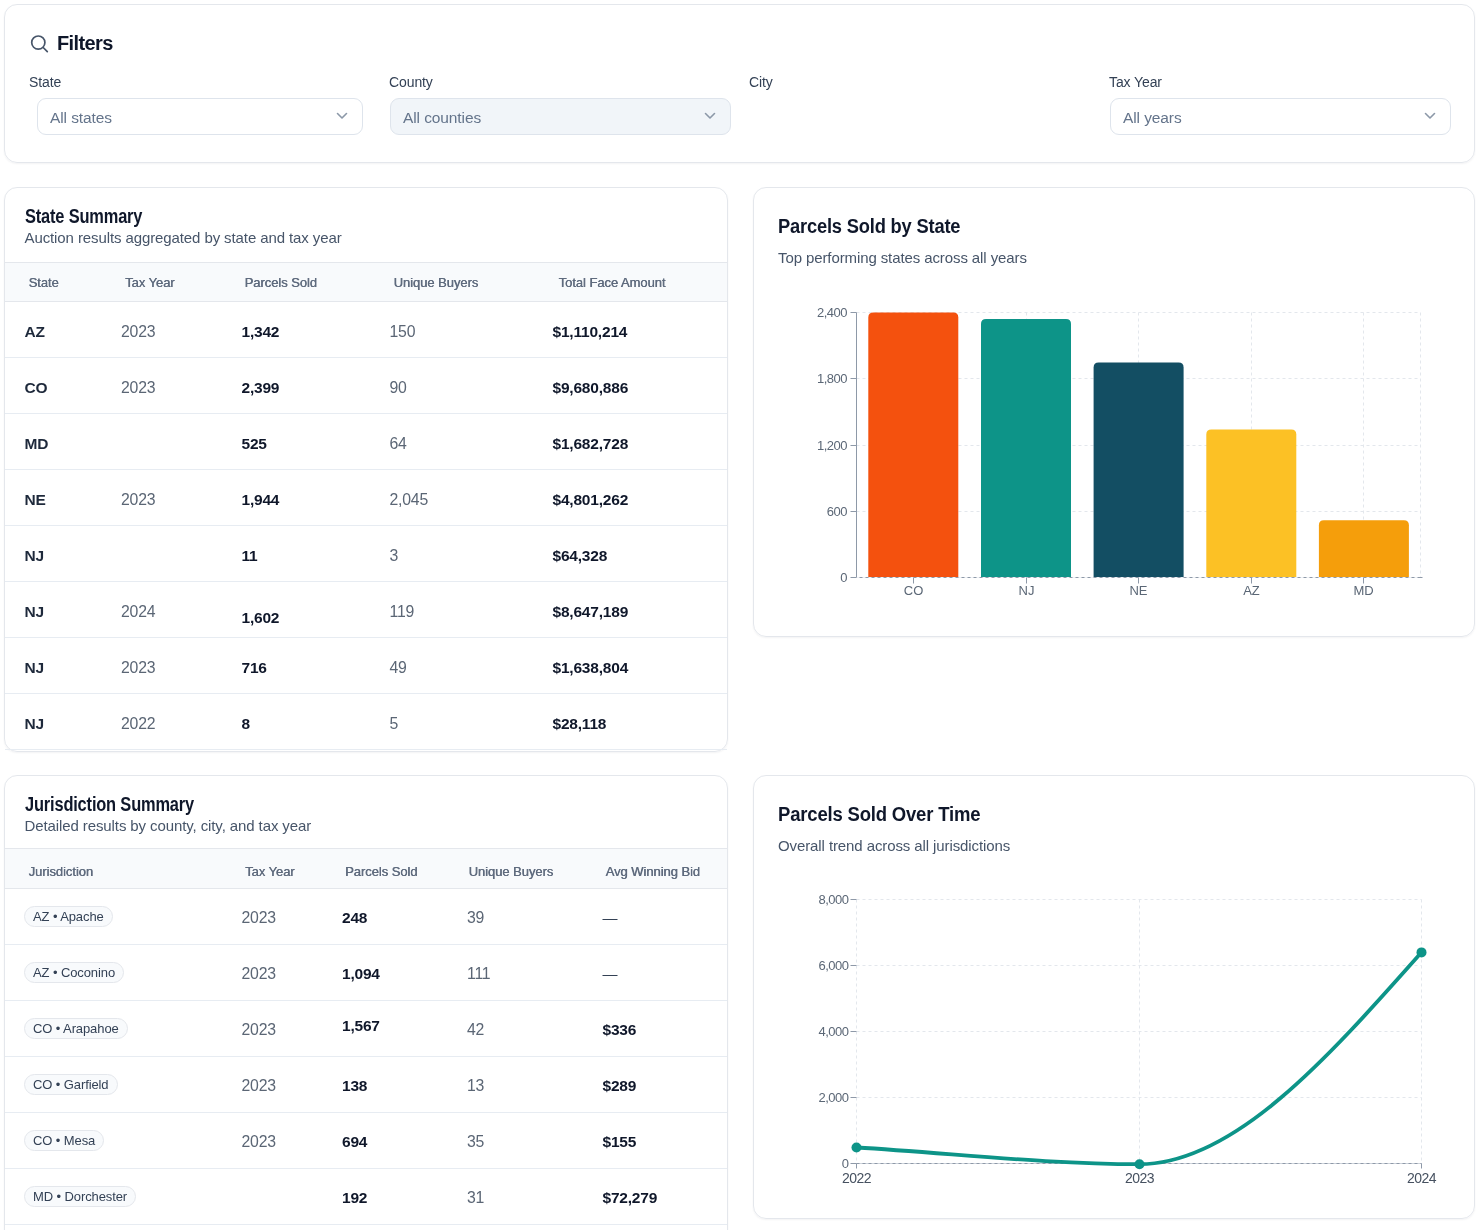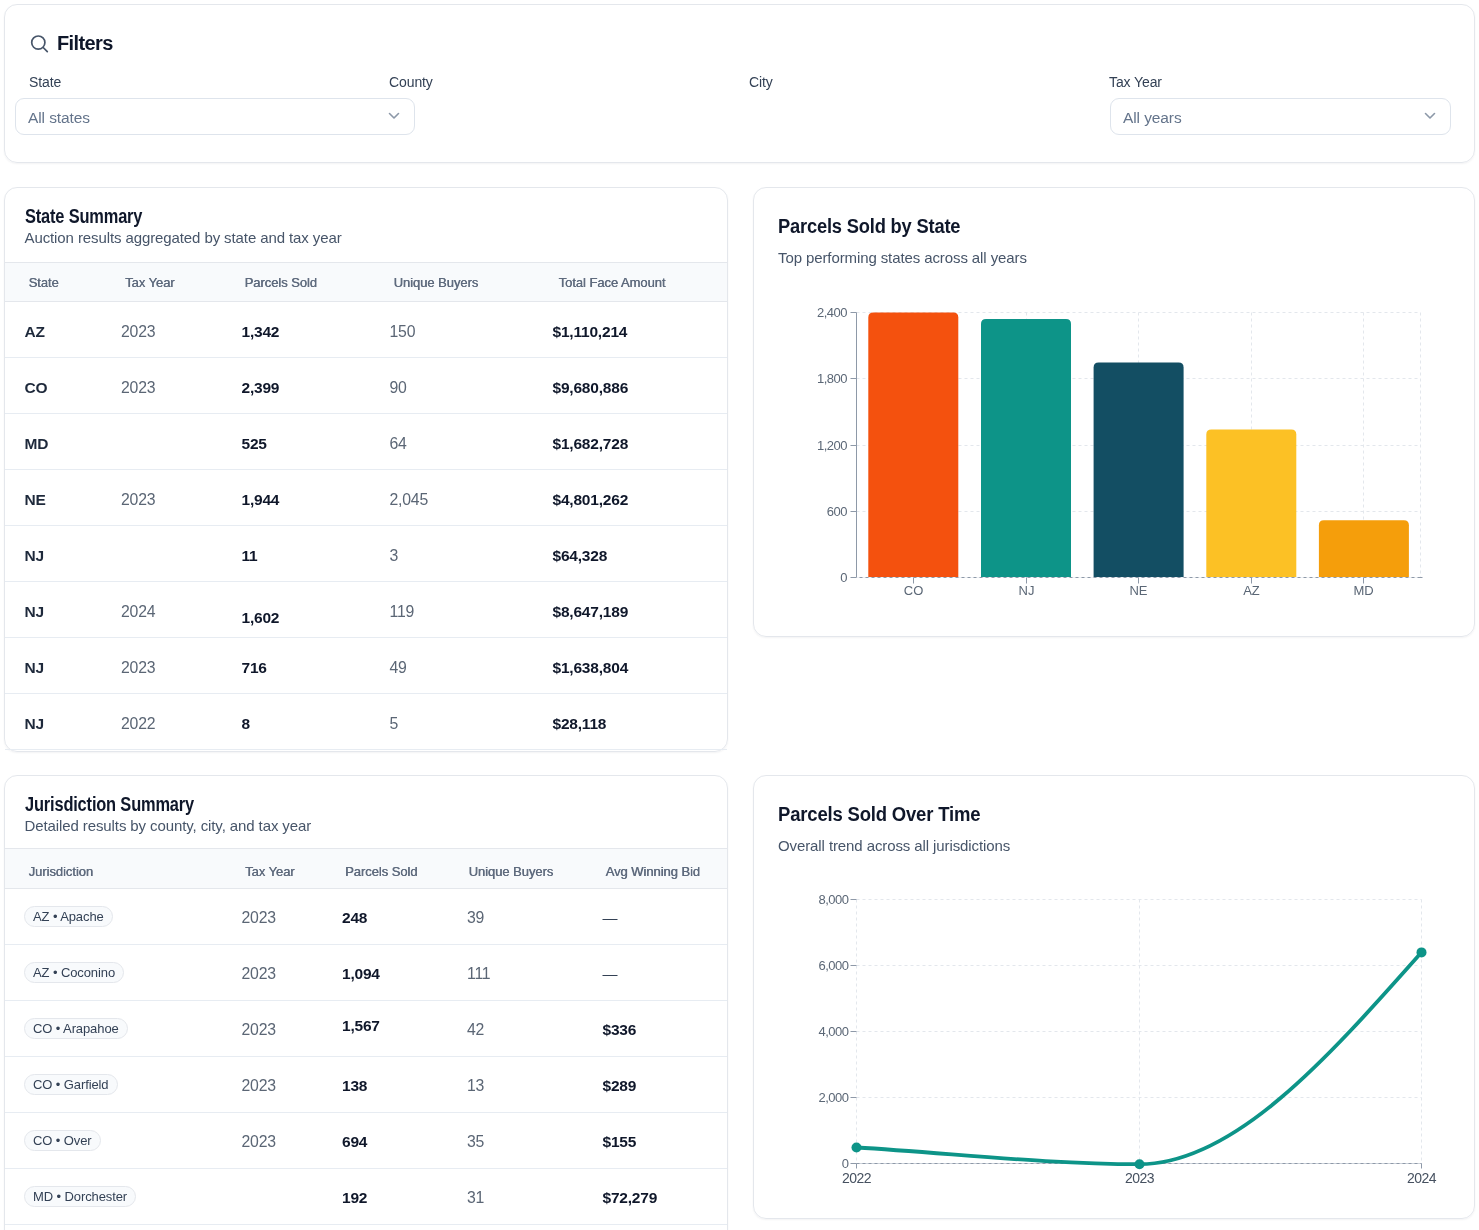--- a/index.html
+++ b/index.html
@@ -24,24 +24,27 @@
 </head>
 <body>
 
 <div class="card" style="left:4px;top:4px;width:1471px;height:159px;">
 <svg class="abs" style="left:25px;top:29px;" width="19" height="19" viewBox="0 0 19 19">
 <circle cx="8.3" cy="8.6" r="6.6" fill="none" stroke="#475569" stroke-width="1.7"></circle>
 <line x1="13.2" y1="13.5" x2="17.3" y2="17.6" stroke="#475569" stroke-width="1.7" stroke-linecap="round"></line>
 </svg>
 <div class="abs" style="left:52px;top:26px;font-size:20px;font-weight:700;color:#0f172a;line-height:24px;letter-spacing:-0.6px;">Filters</div>
 <div class="flabel" style="left:24px;top:68px;">State</div>
-<div class="sel" style="left:10px;top:93px;width:400px;">All states<svg style="position:absolute;right:14px;top:13px;" width="12" height="8" viewBox="0 0 12 8">
+<div class="sel" style="left:32px;top:93px;width:326px;">All states<svg style="position:absolute;right:14px;top:13px;" width="12" height="8" viewBox="0 0 12 8">
         <polyline points="1.5,1.5 6,6 10.5,1.5" fill="none" stroke="#8c98a8" stroke-width="1.6" stroke-linecap="round" stroke-linejoin="round"></polyline>
       </svg></div>
 <div class="flabel" style="left:384px;top:68px;">County</div>
+<div class="sel dis" style="left:385px;top:93px;width:341px;">All counties<svg style="position:absolute;right:14px;top:13px;" width="12" height="8" viewBox="0 0 12 8">
+        <polyline points="1.5,1.5 6,6 10.5,1.5" fill="none" stroke="#8c98a8" stroke-width="1.6" stroke-linecap="round" stroke-linejoin="round"></polyline>
+      </svg></div>
 <div class="flabel" style="left:744px;top:68px;">City</div>
 <div class="flabel" style="left:1104px;top:68px;">Tax Year</div>
 <div class="sel" style="left:1105px;top:93px;width:341px;">All years<svg style="position:absolute;right:14px;top:13px;" width="12" height="8" viewBox="0 0 12 8">
         <polyline points="1.5,1.5 6,6 10.5,1.5" fill="none" stroke="#8c98a8" stroke-width="1.6" stroke-linecap="round" stroke-linejoin="round"></polyline>
       </svg></div>
 </div>
 <div class="card" style="left:4px;top:187px;width:724px;height:565px;">
 <div class="ttl abs" style="left:19.5px;top:16px;transform:scaleX(0.82);">State Summary</div>
 <div class="sub abs" style="left:19.5px;top:40px;">Auction results aggregated by state and tax year</div>
 <div class="thead" style="top:74px;height:40px;">
@@ -182,21 +185,21 @@
 <div class="cell c-num" style="left:597.5px;top:20px;">$336</div>
 </div>
 <div class="row" style="top:280.5px;">
 <div class="pill" style="left:19px;top:17.5px;">CO • Garfield</div>
 <div class="cell c-gray" style="left:236.5px;top:20px;">2023</div>
 <div class="cell c-num" style="left:337px;top:20px;">138</div>
 <div class="cell c-gray" style="left:462px;top:20px;">13</div>
 <div class="cell c-num" style="left:597.5px;top:20px;">$289</div>
 </div>
 <div class="row" style="top:336.5px;">
-<div class="pill" style="left:19px;top:17.5px;">CO • Over</div>
+<div class="pill" style="left:19px;top:17.5px;">CO • Mesa</div>
 <div class="cell c-gray" style="left:236.5px;top:20px;">2023</div>
 <div class="cell c-num" style="left:337px;top:20px;">694</div>
 <div class="cell c-gray" style="left:462px;top:20px;">35</div>
 <div class="cell c-num" style="left:597.5px;top:20px;">$155</div>
 </div>
 <div class="row" style="top:392.5px;">
 <div class="pill" style="left:19px;top:17.5px;">MD • Dorchester</div>
 <div class="cell c-num" style="left:337px;top:20px;">192</div>
 <div class="cell c-gray" style="left:462px;top:20px;">31</div>
 <div class="cell c-num" style="left:597.5px;top:20px;">$72,279</div>

